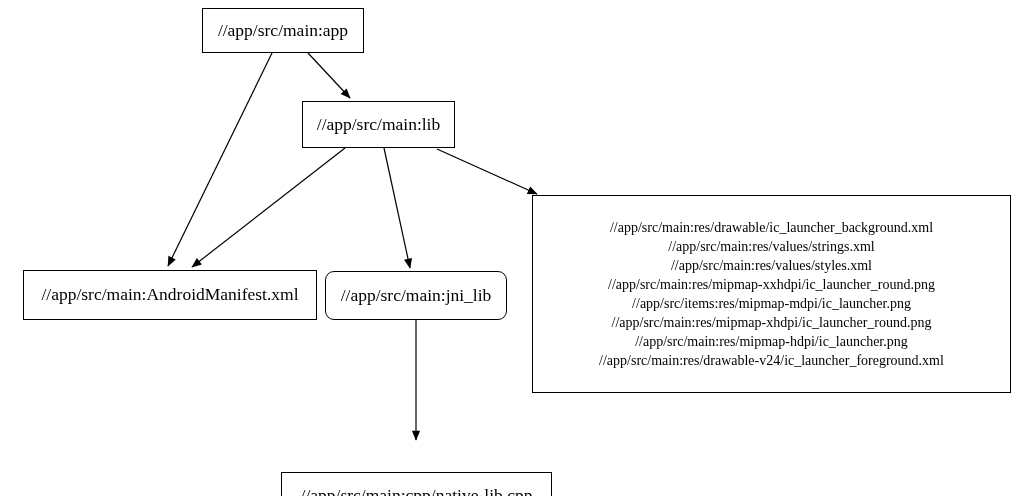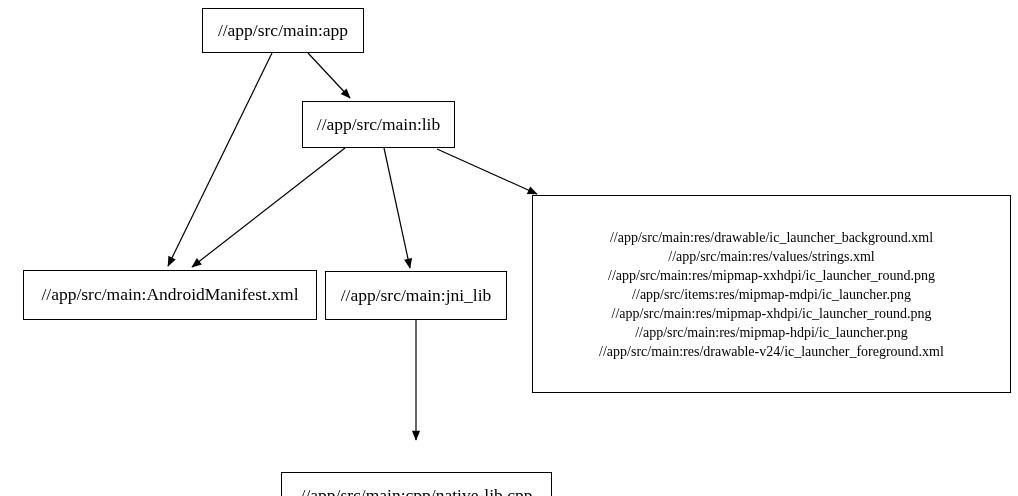--- a/index.html
+++ b/index.html
@@ -41,21 +41,21 @@
     font-size: 14px;
     line-height: 19px;
     justify-content: center;
   }
   .node.multiline div {
     white-space: nowrap;
   }
   #node-app            { left: 202px; top: 8px;   width: 162px; height: 45px; }
   #node-lib            { left: 302px; top: 101px; width: 153px; height: 47px; }
   #node-manifest       { left: 7px;   top: 270px; width: 294px; height: 50px; margin-left: 16px; }
-  #node-jni-lib        { left: 325px; top: 271px; width: 182px; height: 49px; }
+  #node-jni-lib        { left: 325px; top: 271px; width: 182px; height: 49px; border-radius: 9px; }
   #node-res-group      { left: 532px; top: 195px; width: 479px; height: 198px; }
   #node-native-lib-cpp { left: 281px; top: 443px; width: 271px; height: 47px; margin-top: 29px; }
 </style>
 </head>
 <body>
 
 <div class="canvas">
 
   <svg class="edges" viewBox="0 0 1018 496" xmlns="http://www.w3.org/2000/svg">
     <defs>
@@ -83,20 +83,21 @@
     <span>//app/src/main:AndroidManifest.xml</span>
   </div>
 
   <div class="node" id="node-jni-lib">
     <span>//app/src/main:jni_lib</span>
   </div>
 
   <div class="node multiline" id="node-res-group">
     <div>//app/src/main:res/drawable/ic_launcher_background.xml</div>
     <div>//app/src/main:res/values/strings.xml</div>
+    <div>//app/src/main:res/values/styles.xml</div>
     <div>//app/src/main:res/mipmap-xxhdpi/ic_launcher_round.png</div>
     <div>//app/src/items:res/mipmap-mdpi/ic_launcher.png</div>
     <div>//app/src/main:res/mipmap-xhdpi/ic_launcher_round.png</div>
     <div>//app/src/main:res/mipmap-hdpi/ic_launcher.png</div>
     <div>//app/src/main:res/drawable-v24/ic_launcher_foreground.xml</div>
   </div>
 
   <div class="node" id="node-native-lib-cpp">
     <span>//app/src/main:cpp/native-lib.cpp</span>
   </div>

